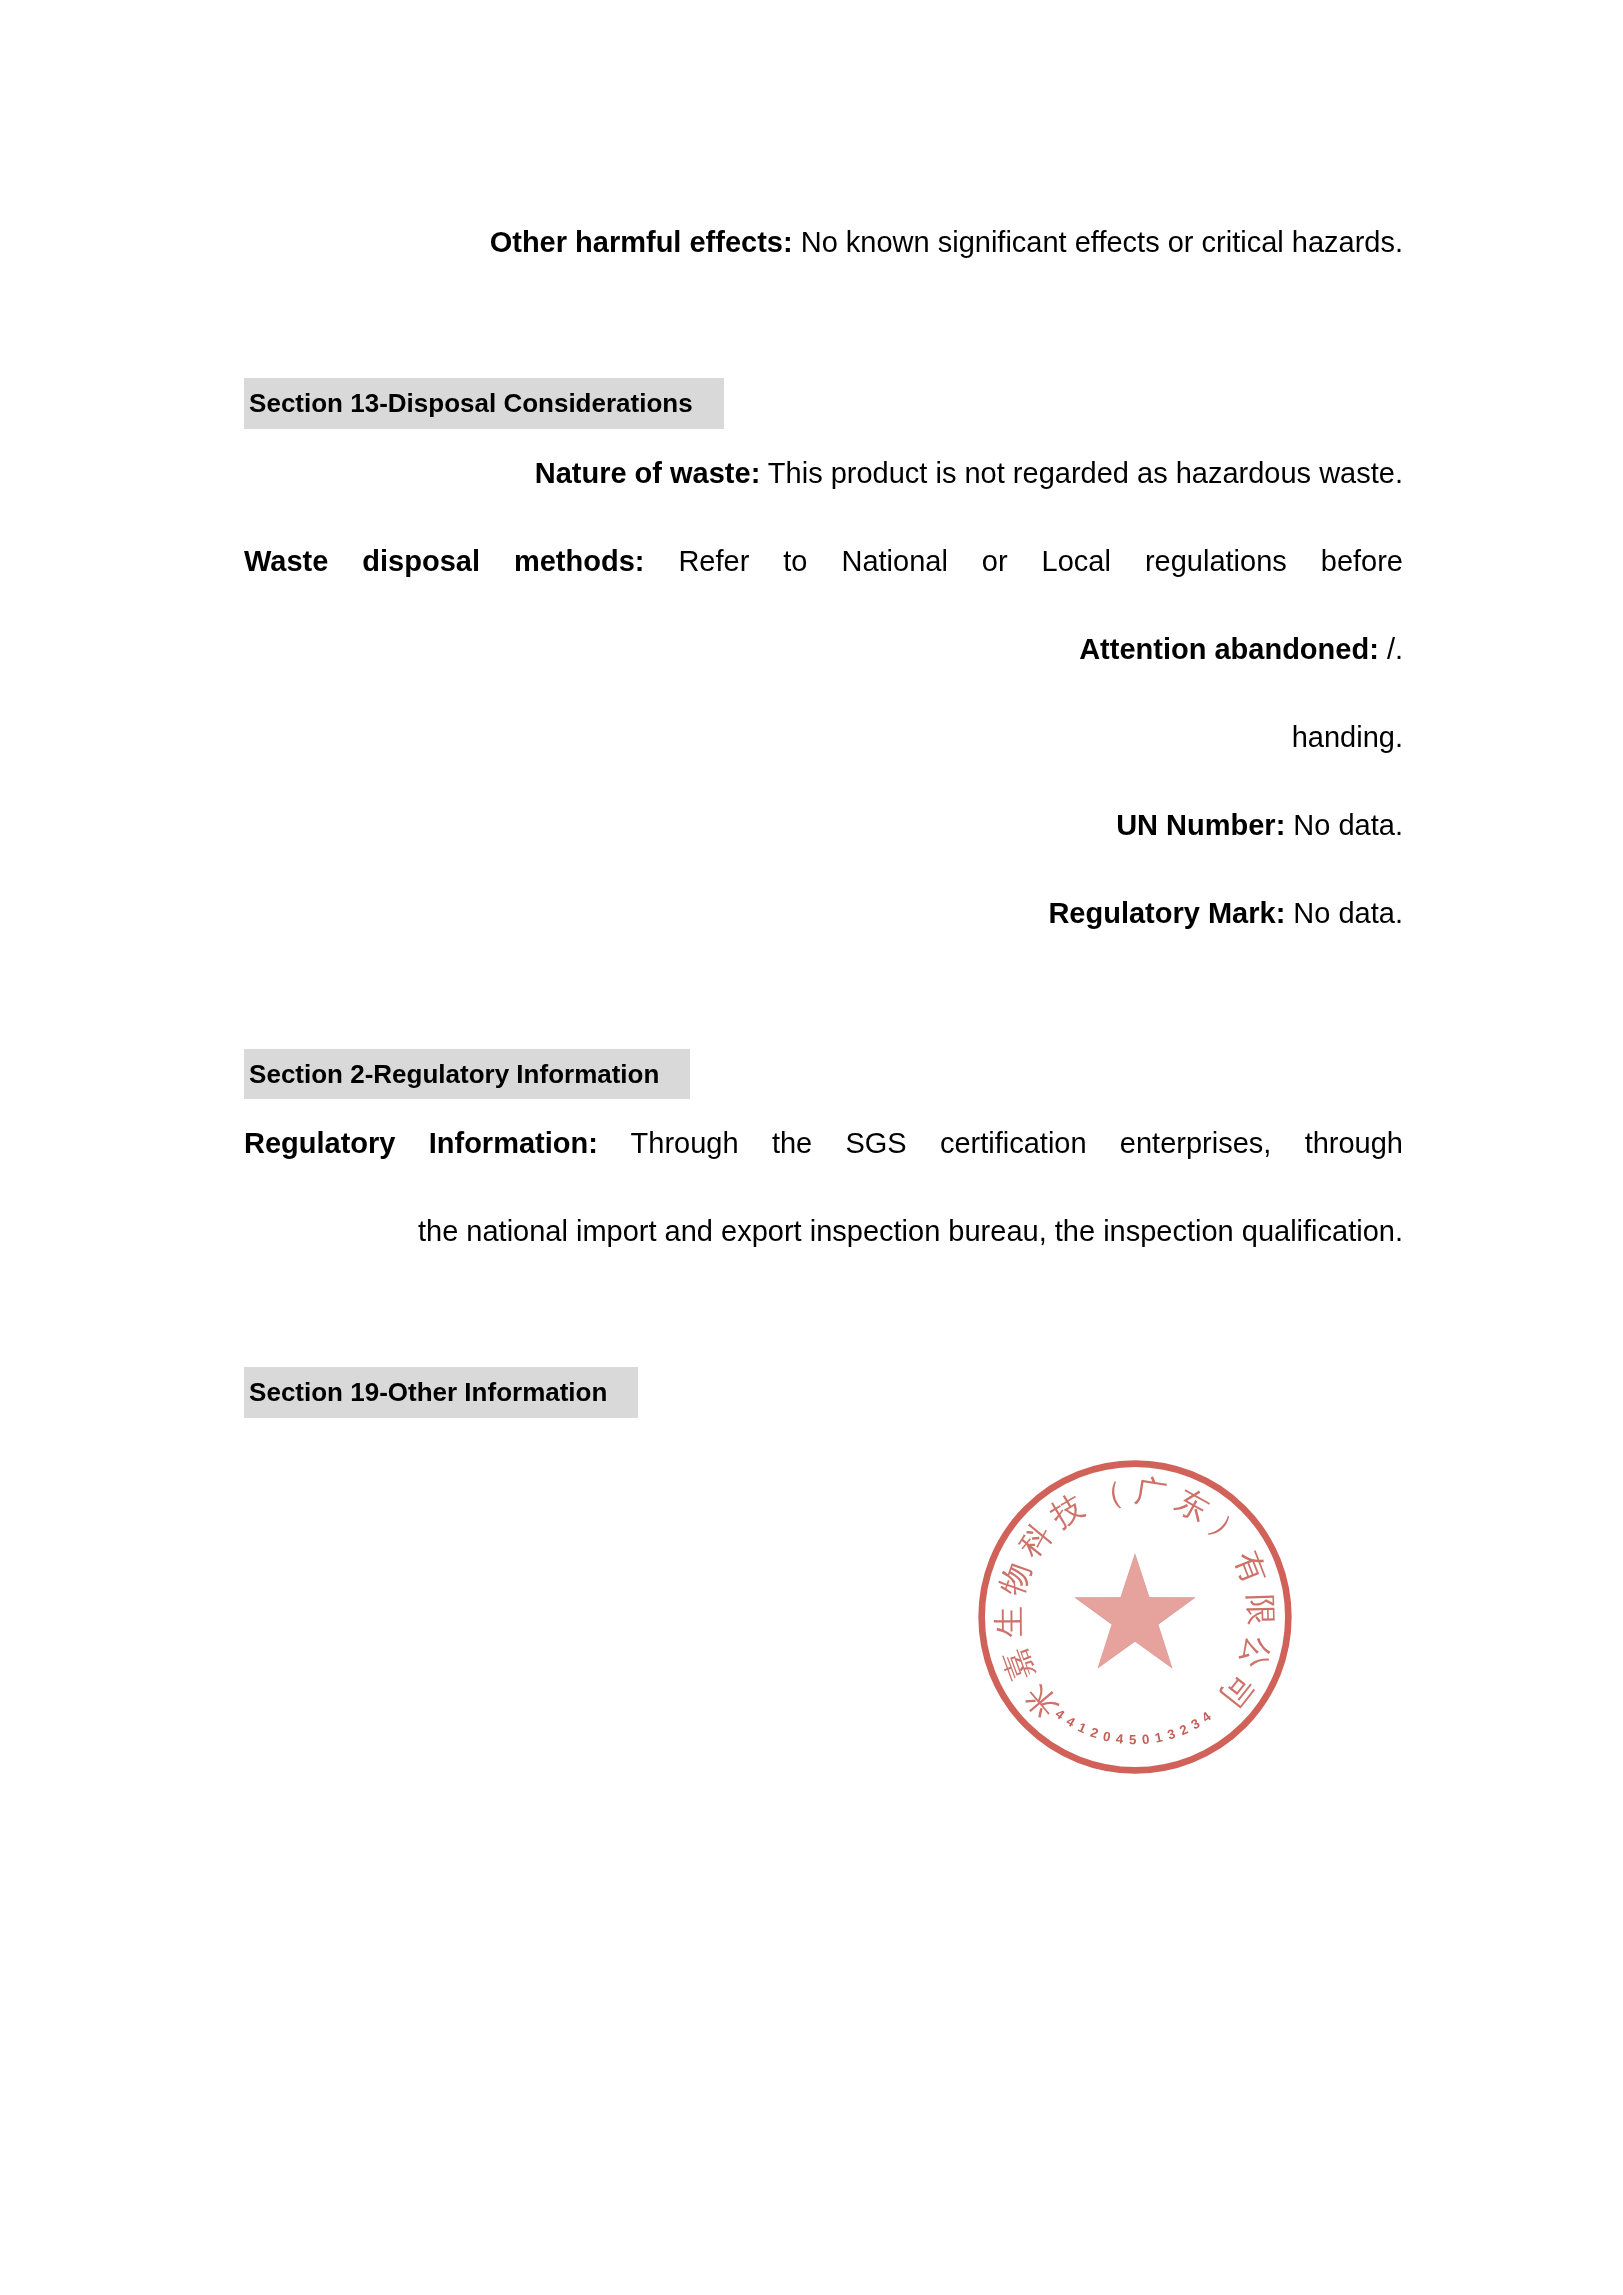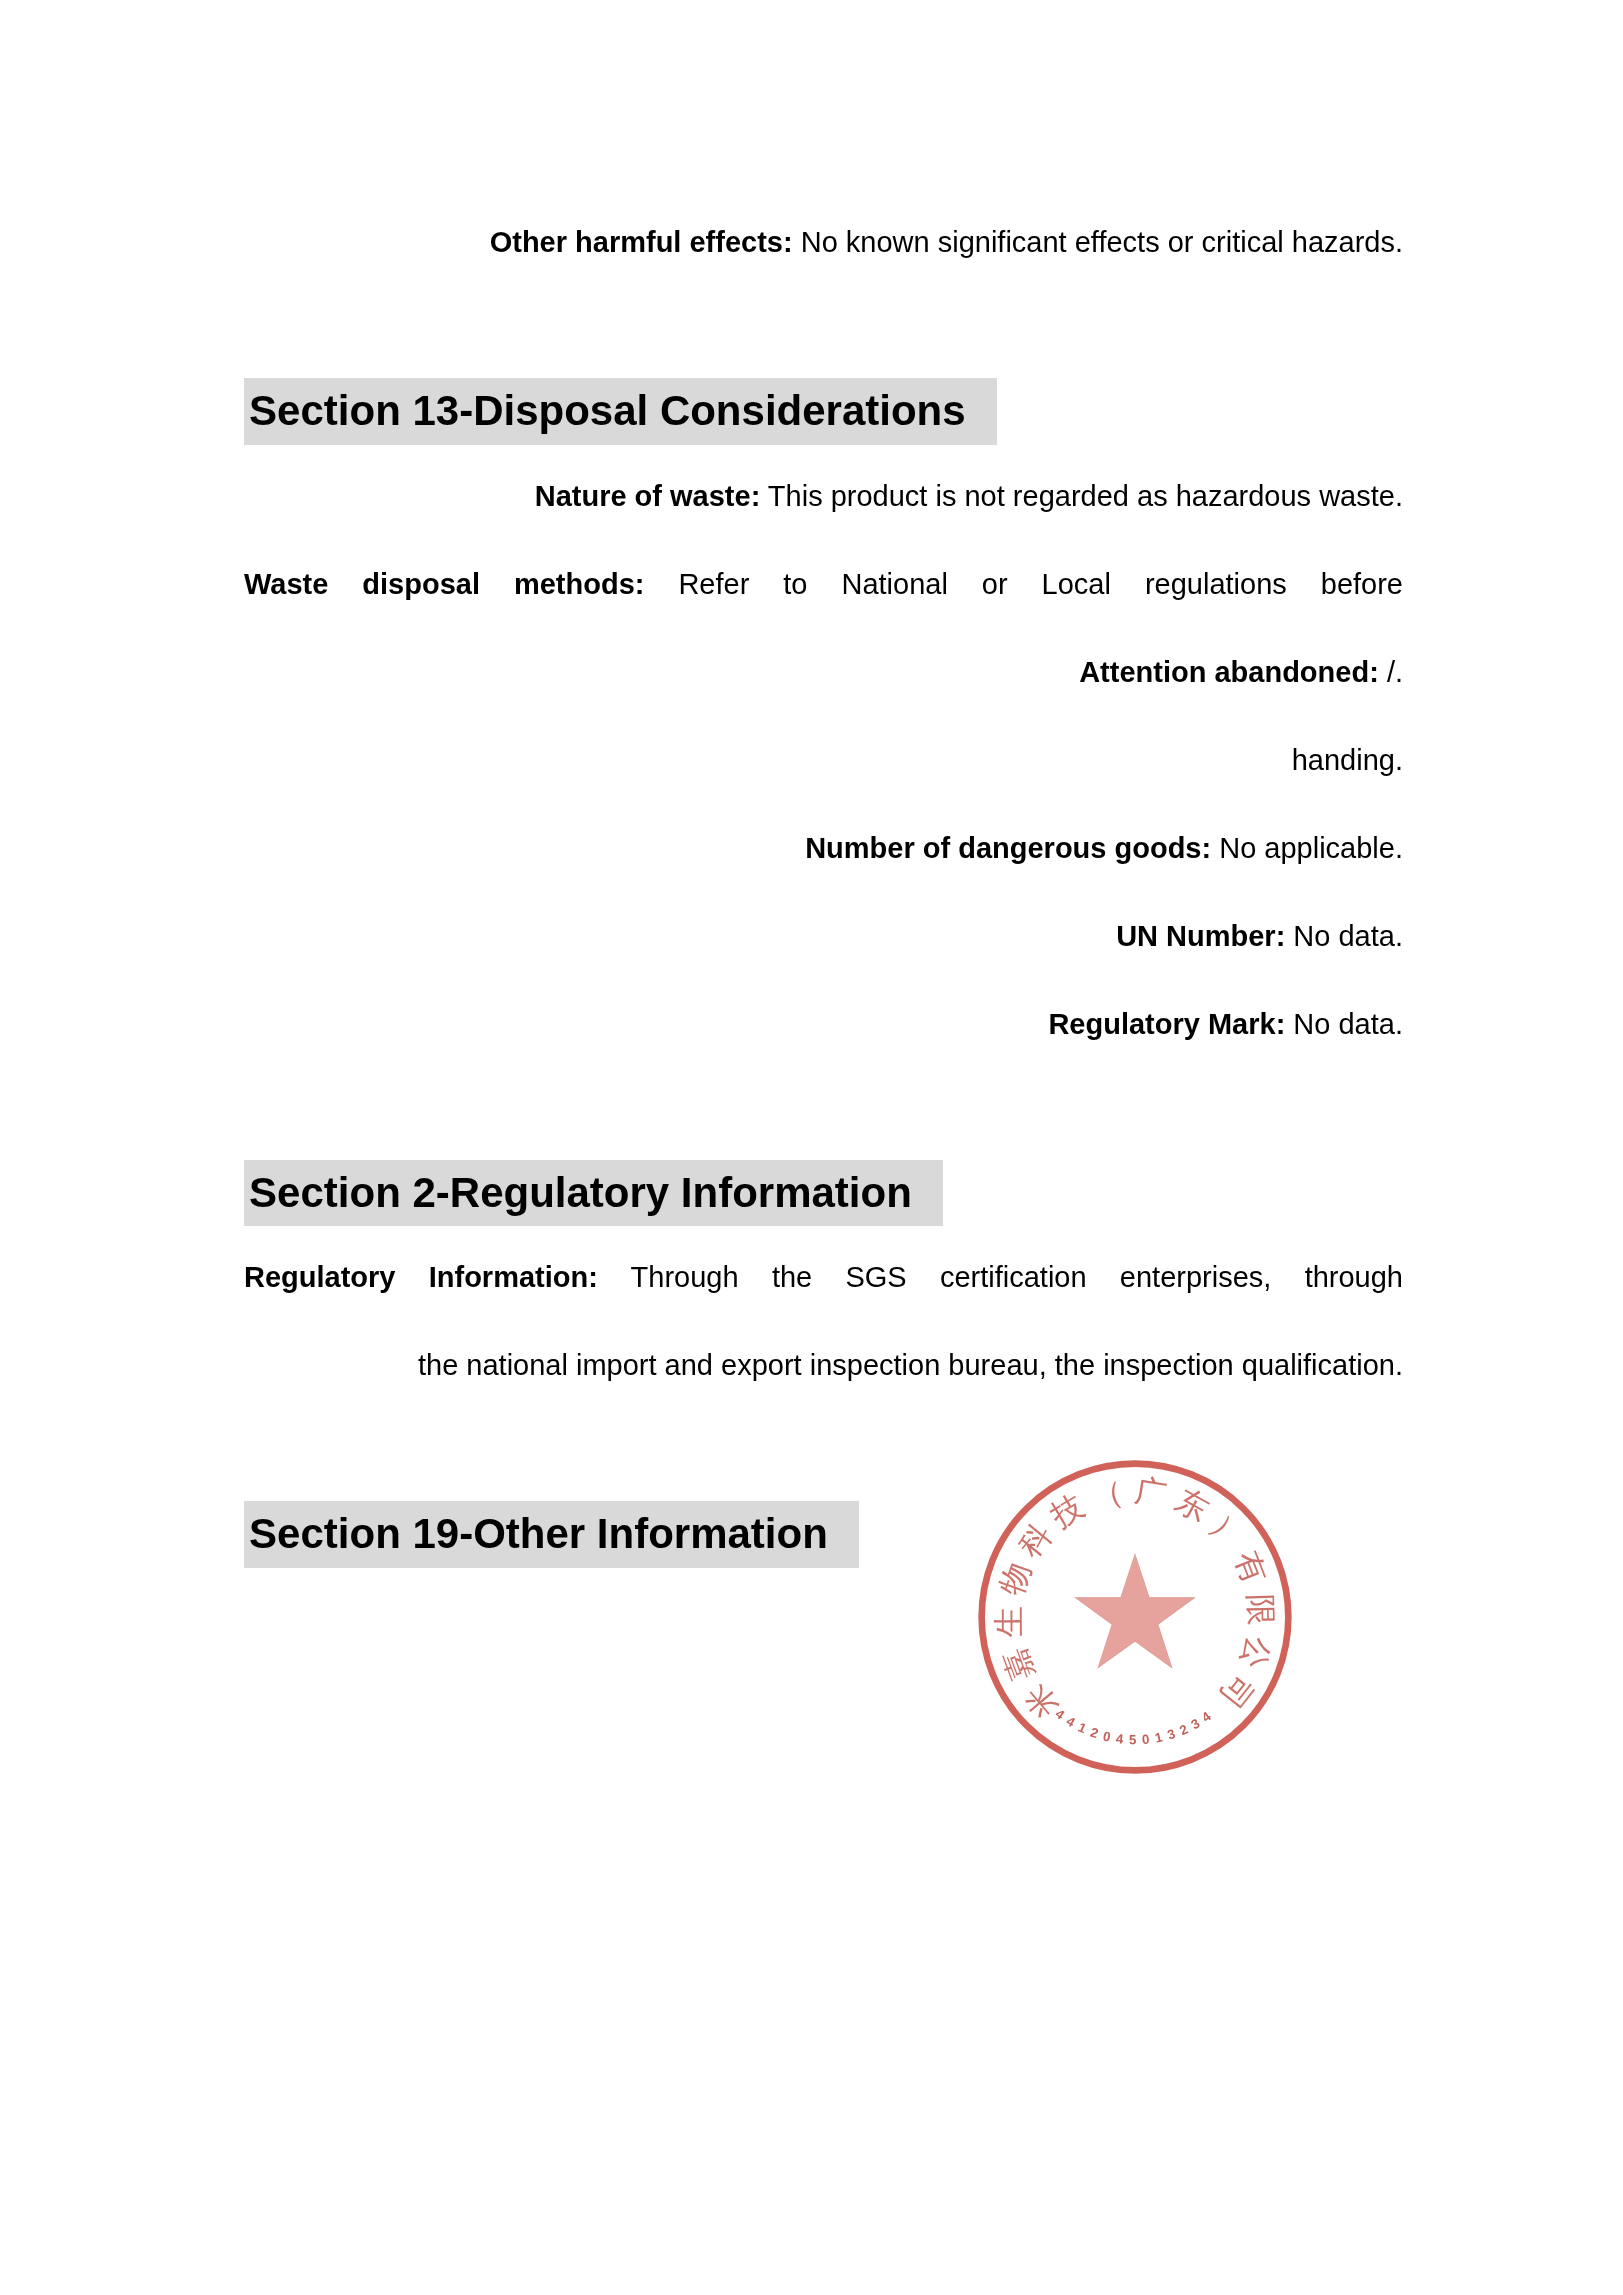--- a/index.html
+++ b/index.html
@@ -14,24 +14,24 @@
   .content{
     position:relative;z-index:1;
     padding:198px 220px 0 244px;
     font-size:29px;line-height:88px;
   }
   .bodyline{margin:0;text-align:right;}
   .bodyline .lbl{font-weight:bold;}
   .just{text-align:justify;text-align-last:justify;}
   .section-heading{
     display:block;width:fit-content;
-    font-size:42px;font-weight:bold;line-height:1;
+    font-size:26px;font-weight:bold;line-height:1;
     background:#d9d9d9;
     padding:12.3px 31px 12.3px 5.1px;
-    margin:92px 0 7px 0;
+    margin:92px 0 0 0;
   }
   .seal{
     position:absolute;z-index:0;
     left:975px;top:1457px;width:320px;height:320px;
   }
   .seal svg{width:100%;height:100%;}
 </style>
 </head>
 <body>
 
@@ -73,24 +73,20 @@
       <span>Refer to National or Local regulations before</span>
     </p>
     <p class="bodyline">
       <span class="lbl">Attention abandoned:</span>
       <span>/.</span>
     </p>
 
     <p class="bodyline">handing.</p>
 
 
-    <p class="bodyline">
-      <span class="lbl">Number of dangerous goods:</span>
-      <span>No applicable.</span>
-    </p>
 
     <p class="bodyline">
       <span class="lbl">UN Number:</span>
       <span>No data.</span>
     </p>
 
     <p class="bodyline">
       <span class="lbl">Regulatory Mark:</span>
       <span>No data.</span>
     </p>

